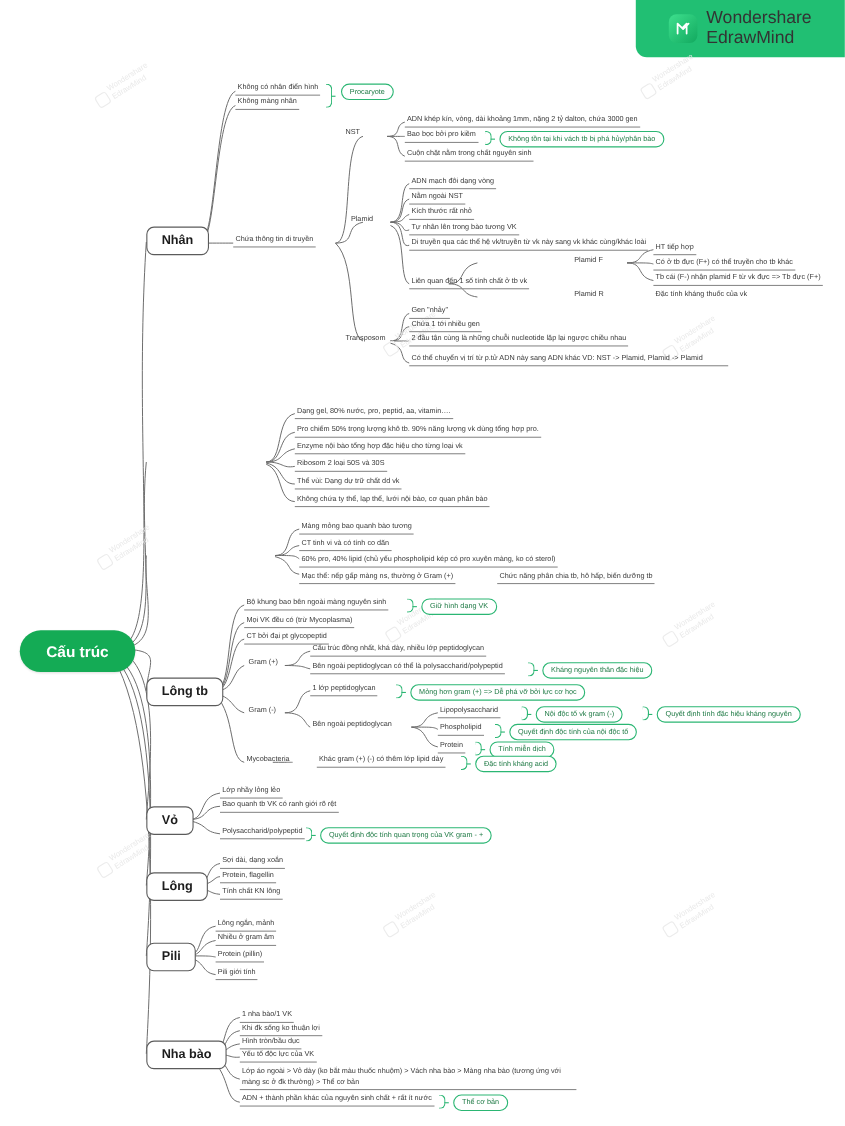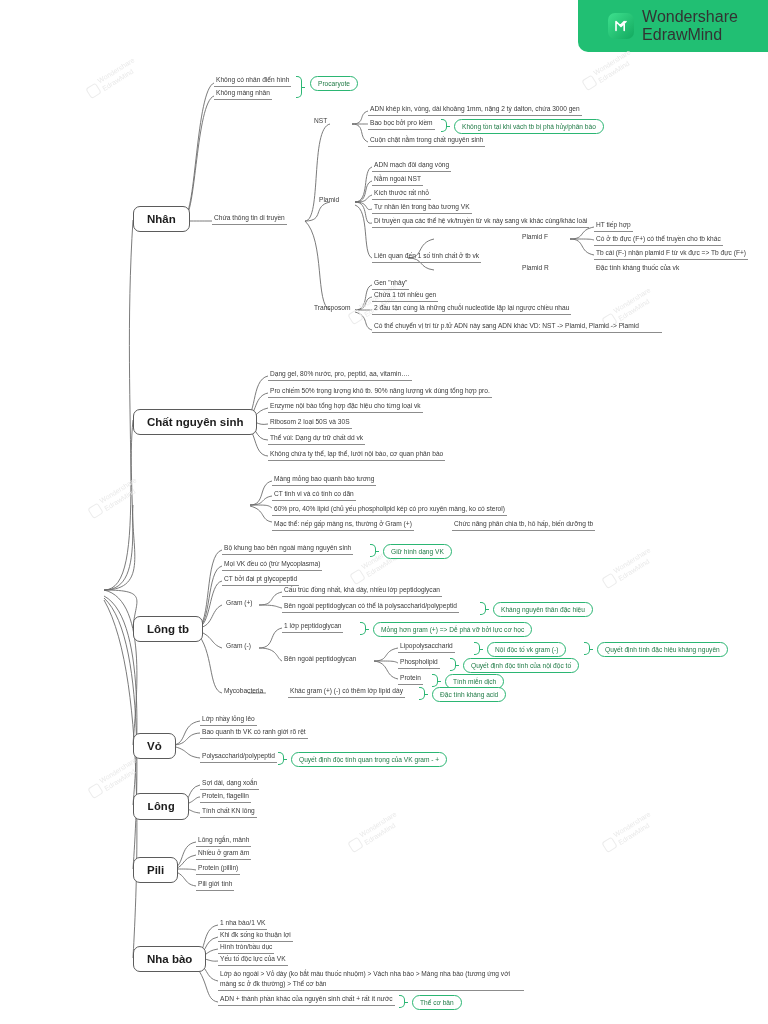--- a/index.html
+++ b/index.html
@@ -290,20 +290,21 @@
       </span>
     </div>
   <div class="wm" style="left:86px;  top:770px;">
       <span class="wmk"></span>
       <span>
         <span style="display:block">Wondershare</span>
         <span style="display:block">EdrawMind</span>
       </span>
     </div>
 
+  <div class="node root" style="left:18px; top:573px;">Cấu trúc</div>
 
   <div class="node branch" style="left:133px; top:206px;">Nhân</div>
   <div class="node topic" style="left:214px; top:76px;">Không có nhân điển hình</div>
   <div class="node topic" style="left:214px; top:89px;">Không màng nhân</div>
   <div class="node brace" style="left:296px; top:76px; height:22px;"></div>
   <div class="node pill" style="left:310px; top:76px;">Procaryote</div>
   <div class="node topic" style="left:212px; top:214px;">Chứa thông tin di truyền</div>
 
   <div class="node topic plain" style="left:312px; top:117px;">NST</div>
   <div class="node topic" style="left:368px; top:105px;">ADN khép kín, vòng, dài khoảng 1mm, nặng 2 tỷ dalton, chứa 3000 gen</div>
@@ -327,21 +328,20 @@
 
   <div class="node topic plain" style="left:520px; top:264px;">Plamid R</div>
   <div class="node topic plain" style="left:594px; top:264px;">Đặc tính kháng thuốc của vk</div>
 
   <div class="node topic plain" style="left:312px; top:304px;">Transposom</div>
   <div class="node topic" style="left:372px; top:279px;">Gen "nhảy"</div>
   <div class="node topic" style="left:372px; top:291px;">Chứa 1 tới nhiều gen</div>
   <div class="node topic" style="left:372px; top:304px;">2 đầu tận cùng là những chuỗi nucleotide lặp lại ngược chiều nhau</div>
   <div class="node topic two-line" style="left:372px; top:321px; width:290px;">Có thể chuyển vị trí từ p.tử ADN này sang ADN khác VD: NST -&gt; Plamid, Plamid -&gt; Plamid</div>
 
-  <div class="node branch" style="left:133px; top:409px;">Chất nguyên sinh</div>
   <div class="node topic" style="left:268px; top:370px;">Dạng gel, 80% nước, pro, peptid, aa, vitamin….</div>
   <div class="node topic" style="left:268px; top:387px;">Pro chiếm 50% trọng lượng khô tb. 90% năng lượng vk dùng tổng hợp pro.</div>
   <div class="node topic" style="left:268px; top:402px;">Enzyme nội bào tổng hợp đặc hiệu cho từng loại vk</div>
   <div class="node topic" style="left:268px; top:418px;">Ribosom 2 loại 50S và 30S</div>
   <div class="node topic" style="left:268px; top:434px;">Thể vùi: Dạng dự trữ chất dd vk</div>
   <div class="node topic" style="left:268px; top:450px;">Không chứa ty thể, lạp thể, lưới nội bào, cơ quan phân bào</div>
 
   <div class="node topic" style="left:272px; top:475px;">Màng mỏng bao quanh bào tương</div>
   <div class="node topic" style="left:272px; top:490px;">CT tinh vi và có tính co dãn</div>
   <div class="node topic" style="left:272px; top:505px;">60% pro, 40% lipid (chủ yếu phospholipid kép có pro xuyên màng, ko có sterol)</div>
@@ -386,21 +386,21 @@
   <div class="node brace" style="left:419px; top:687px;"></div>
   <div class="node pill" style="left:432px; top:687px;">Đặc tính kháng acid</div>
 
   <div class="node branch" style="left:133px; top:733px;">Vỏ</div>
   <div class="node topic" style="left:200px; top:715px;">Lớp nhầy lỏng lẻo</div>
   <div class="node topic" style="left:200px; top:728px;">Bao quanh tb VK có ranh giới rõ rệt</div>
   <div class="node topic" style="left:200px; top:752px;">Polysaccharid/polypeptid</div>
   <div class="node brace" style="left:278px; top:752px;"></div>
   <div class="node pill" style="left:291px; top:752px;">Quyết định độc tính quan trọng của VK gram - +</div>
 
-  <div class="node branch" style="left:133px; top:793px;font-family:Liberation Mono, monospace;">Lông</div>
+  <div class="node branch" style="left:133px; top:793px;">Lông</div>
   <div class="node topic" style="left:200px; top:779px;">Sợi dài, dạng xoắn</div>
   <div class="node topic" style="left:200px; top:792px;">Protein, flagellin</div>
   <div class="node topic" style="left:200px; top:807px;">Tính chất KN lông</div>
 
   <div class="node branch" style="left:133px; top:857px;">Pili</div>
   <div class="node topic" style="left:196px; top:836px;">Lông ngắn, mảnh</div>
   <div class="node topic" style="left:196px; top:849px;">Nhiều ở gram âm</div>
   <div class="node topic" style="left:196px; top:864px;">Protein (pillin)</div>
   <div class="node topic" style="left:196px; top:880px;">Pili giới tính</div>
 

